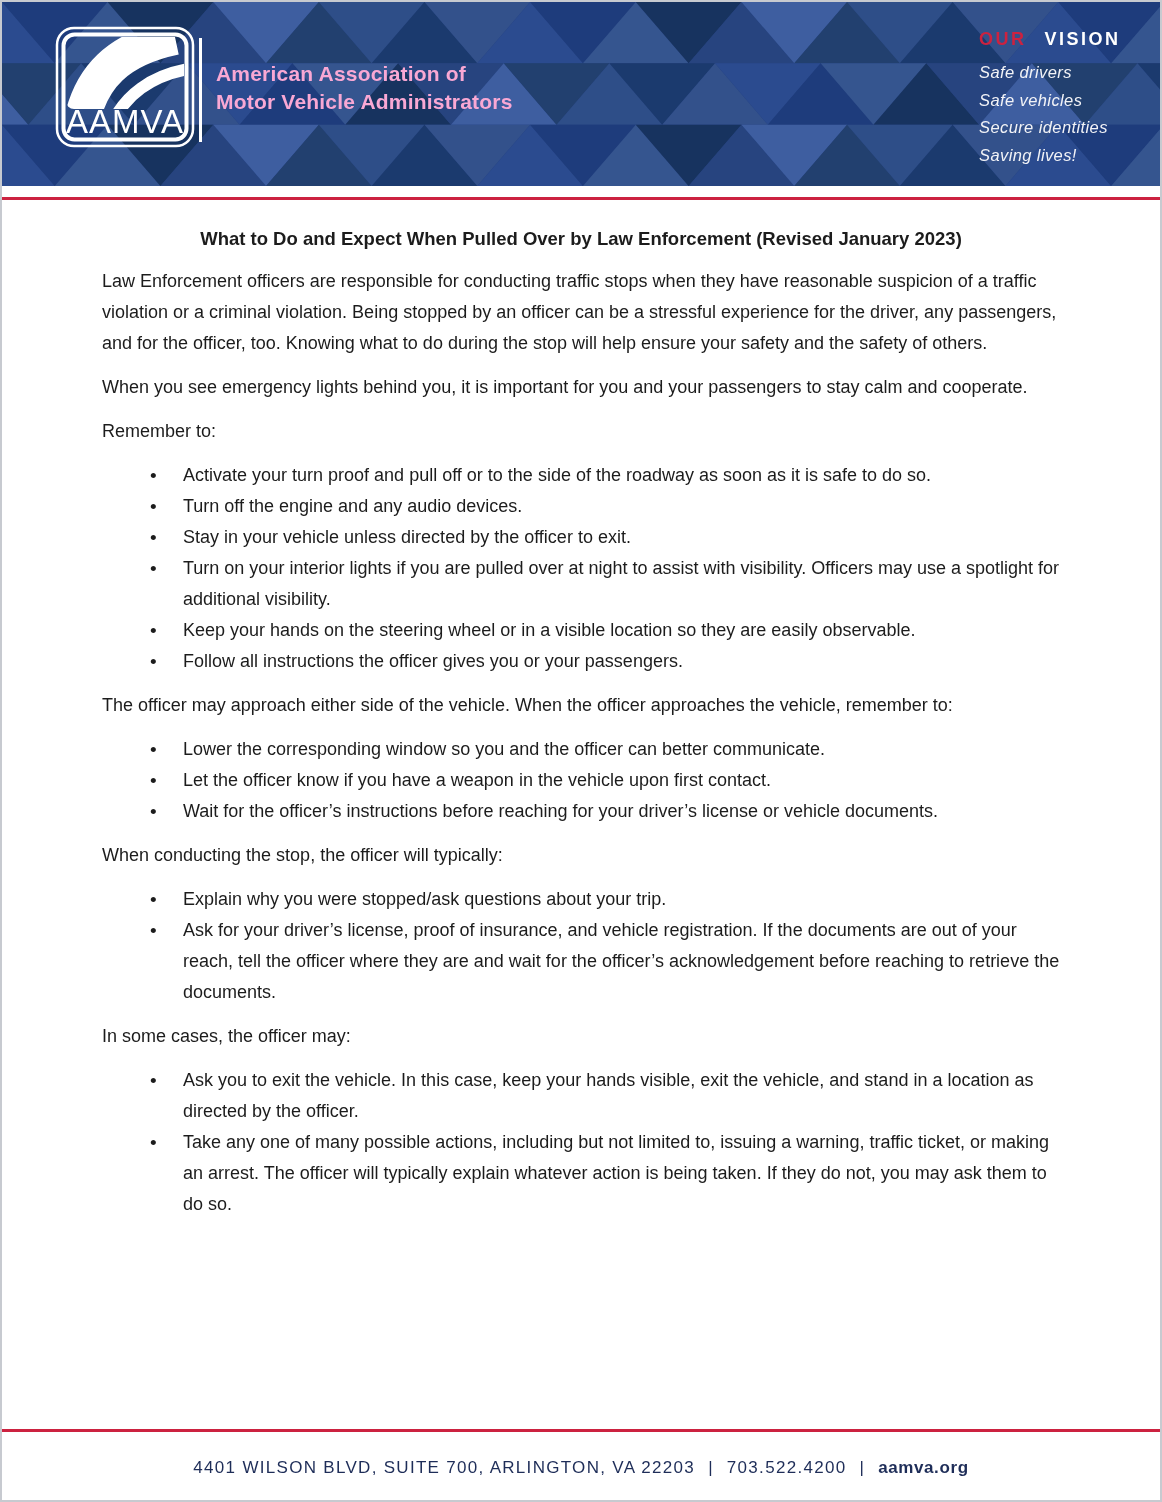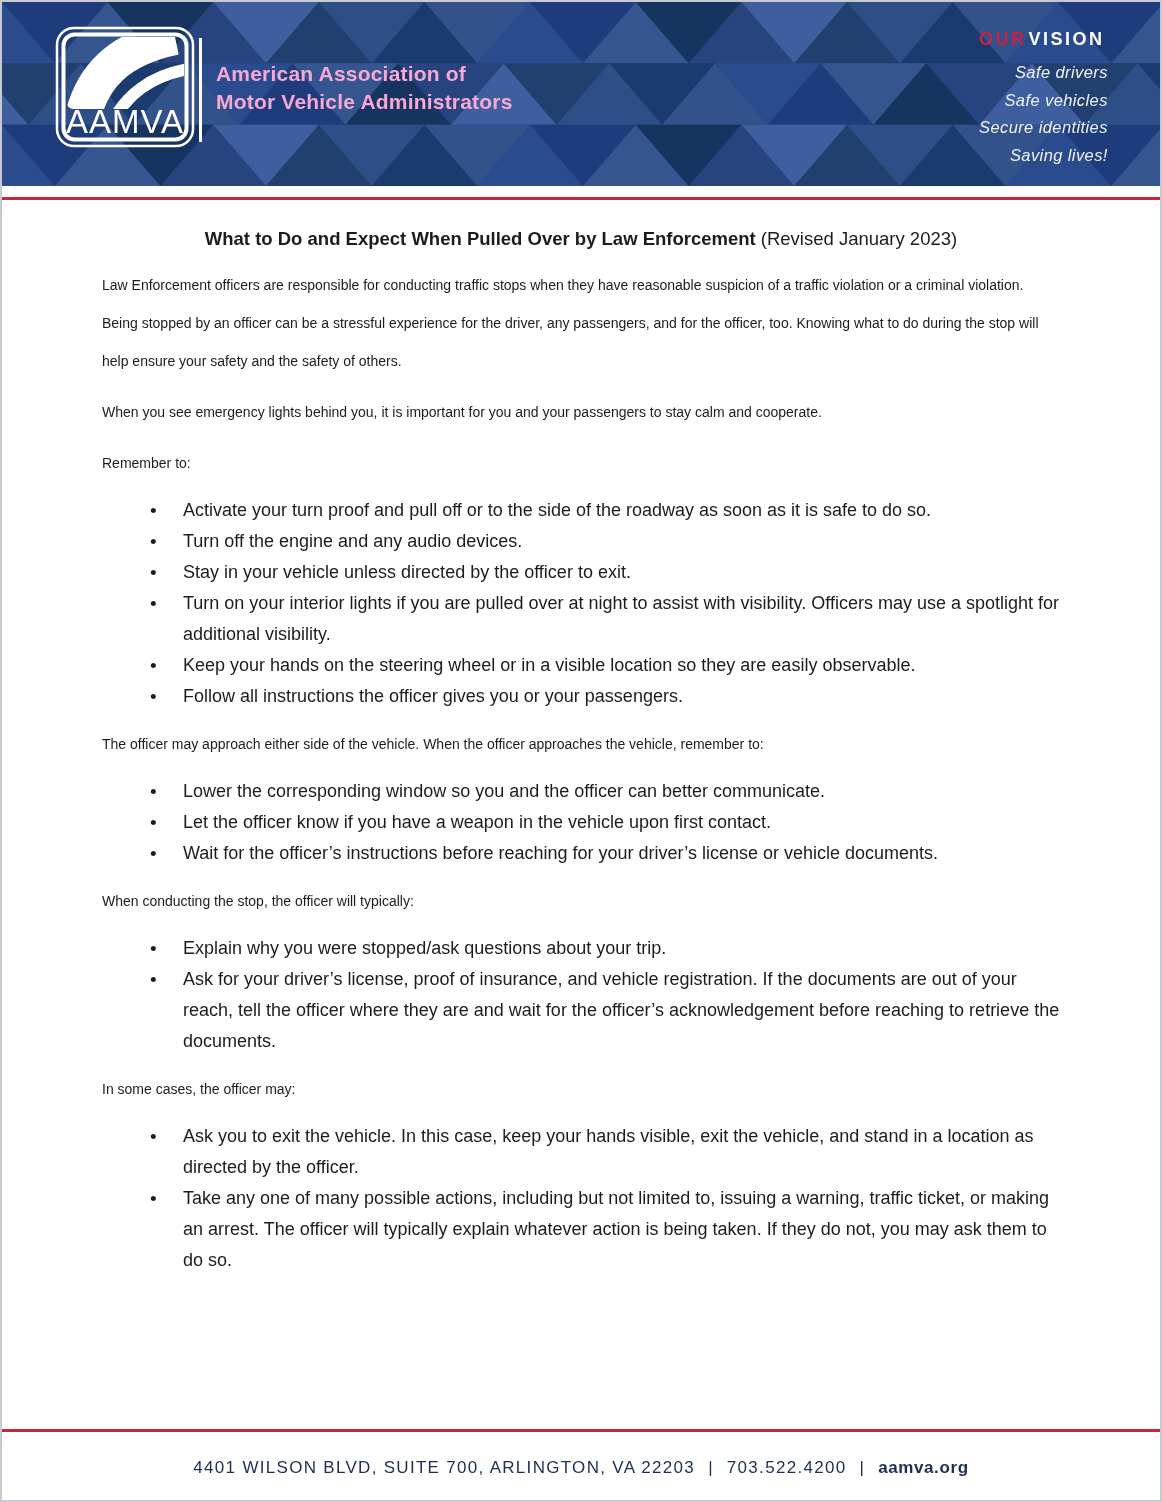--- a/index.html
+++ b/index.html
@@ -12,31 +12,31 @@
   
   header{ position:relative; height:184px; overflow:hidden; background:#24407F; flex:none; }
   #header-triangles{ position:absolute; left:0; top:0; }
   .header-content{ position:absolute; inset:0; }
   .logo{ position:absolute; left:52px; top:23px; width:142px; height:124px; }
   .logo svg{ display:block; width:100%; height:100%; }
   .header-divider{ position:absolute; left:197px; top:36px; width:2.5px; height:104px; background:#ffffff; }
   .org-name{ position:absolute; left:214px; top:58px; color:#f9a8d4; font-weight:bold; font-size:21px; line-height:28px; letter-spacing:0.2px; }
   .vision{ position:absolute; left:977px; top:27px; color:#f2f3f7; }
   .vision-title{ font-weight:bold; font-size:18px; letter-spacing:2.5px; margin-bottom:9px; color:#ffffff; }
-  .vision-title .our{ color:#CC2240; margin-right:2px; }
-  .vision-items{ font-style:italic; font-size:16.5px; line-height:27.5px; letter-spacing:0.4px;text-align:right; }
+  .vision-title .our{ color:#CC2240; margin-right:18px; }
+  .vision-items{ font-style:italic; font-size:16.5px; line-height:27.5px; letter-spacing:0.4px; }
   
   .rule{ height:3px; background:#CC2240; flex:none; }
   .rule-top{ margin-top:11px; }
   
   main{ flex:1 1 auto; overflow:hidden; padding:0 100px; color:#1c1c1c; }
   h1{ text-align:center; font-size:18.5px; line-height:30px; margin:24px 0 12px 0; font-weight:normal; }
   h1 .t-bold{ font-weight:bold; }
-  h1 .t-reg{ font-weight:normal; margin-left:5px; }
-  p{ font-size:14px; line-height:38px; margin:0 0 13px 0; }
+  h1 .t-reg{ font-weight:bold; margin-left:5px; }
+  p{ font-size:18px; line-height:31px; margin:0 0 13px 0; }
   ul{ list-style:none; margin:0 0 13px 0; padding:0; }
   li{ position:relative; padding-left:81px; font-size:18px; line-height:31px; }
   li::before{ content:"\2022"; position:absolute; left:48px; top:0; font-size:19px; }
   
   footer{ flex:none; margin-top:auto; }
   .footer-text{
     padding:26px 0 22px 0; text-align:center; color:#1E2D58;
     font-size:17px; letter-spacing:1.3px;
   }
   .footer-text .sep{ margin:0 13px; color:#1E2D58; }

